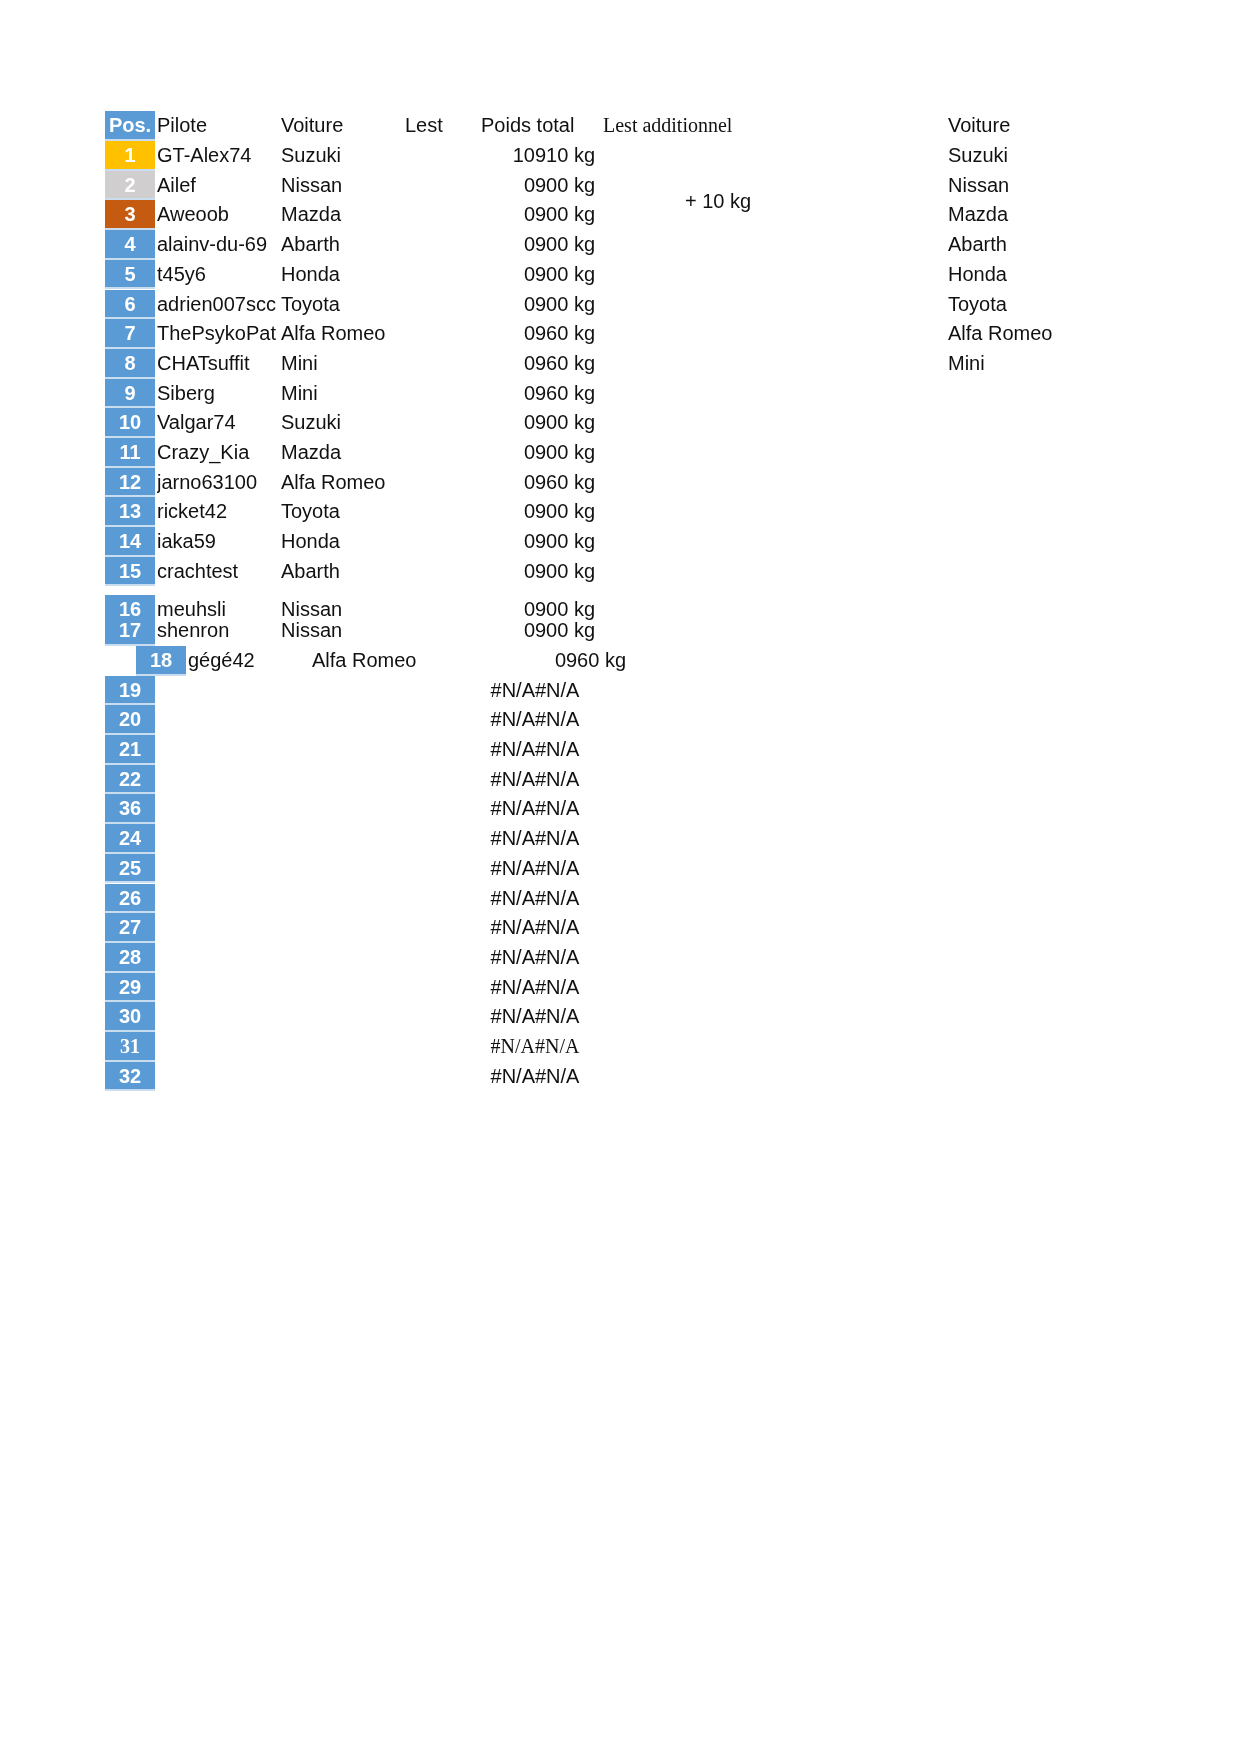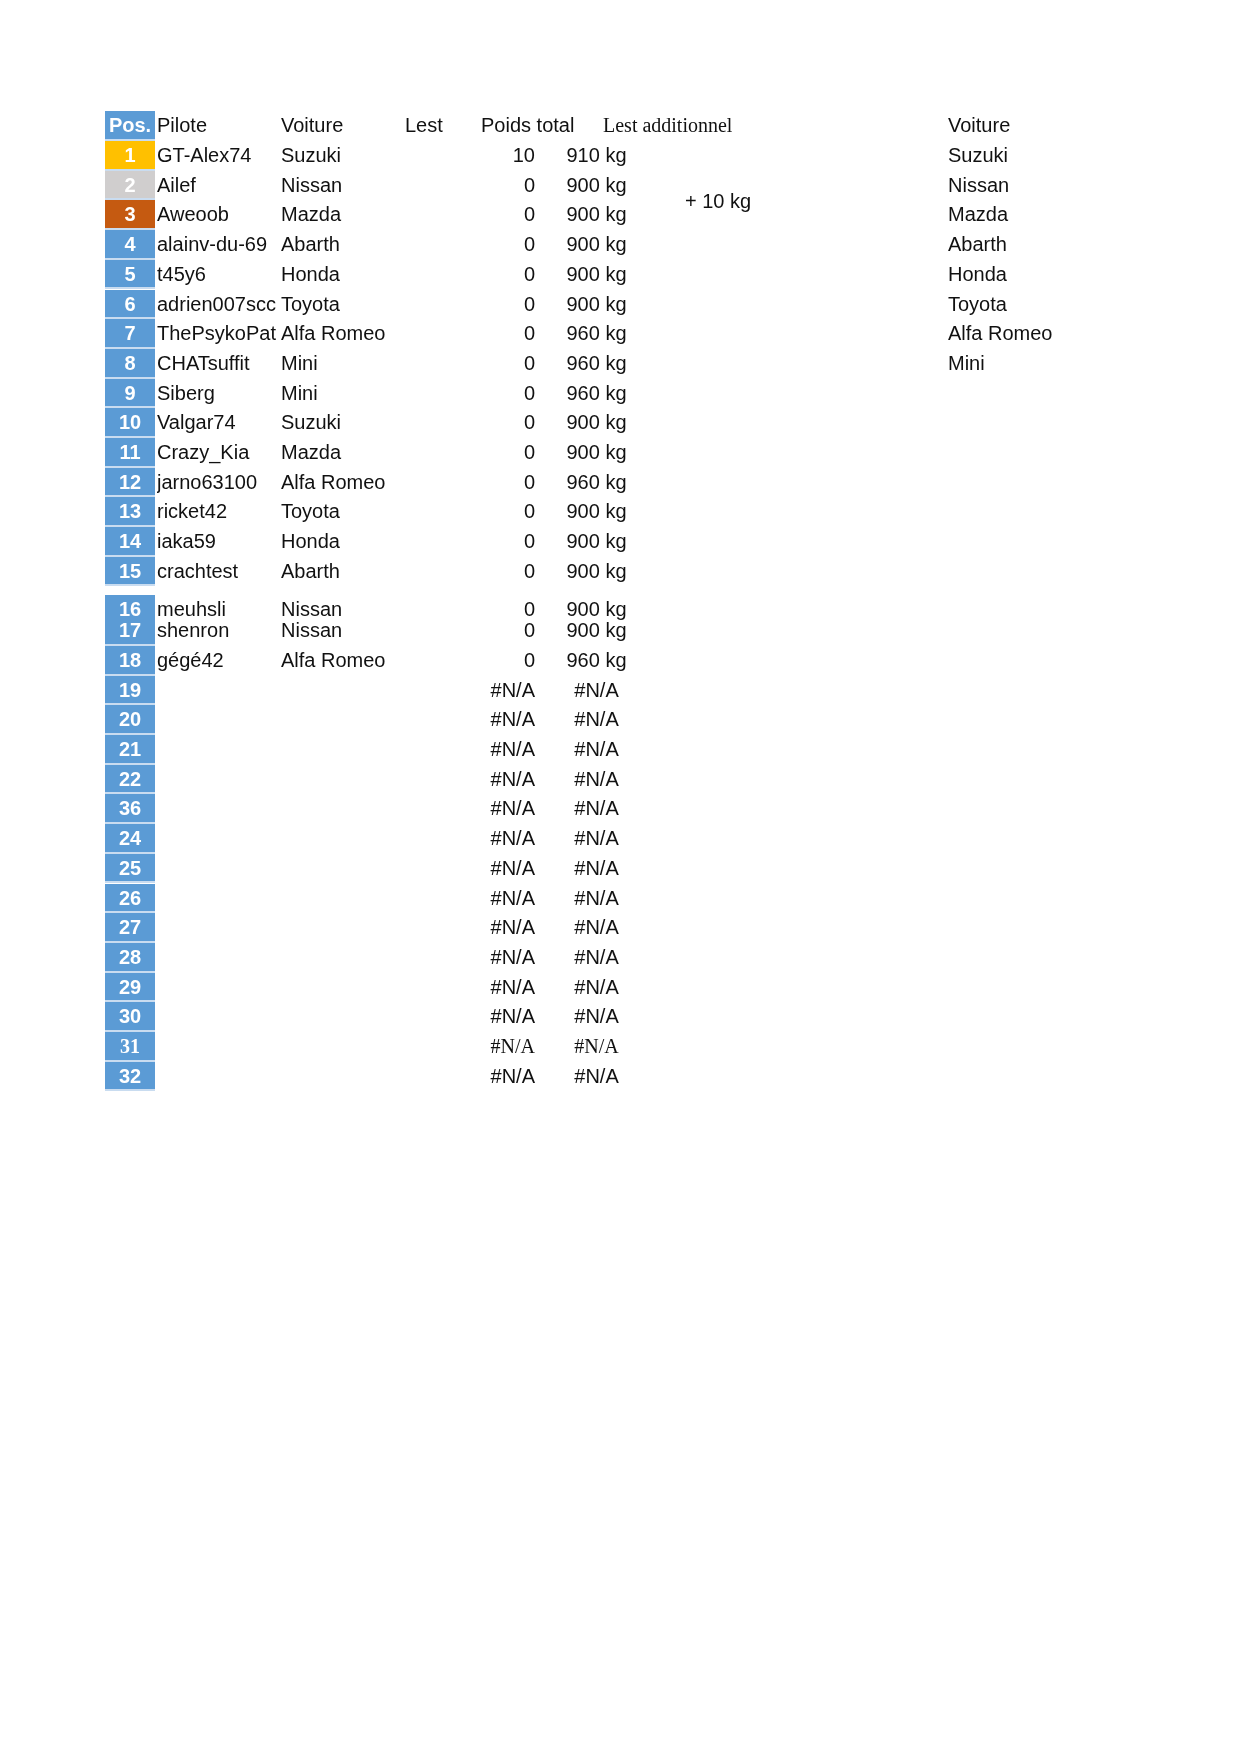--- a/index.html
+++ b/index.html
@@ -4,21 +4,21 @@
 <style>
   html, body { margin:0; padding:0; background:#ffffff; }
   body { width:1241px; height:1754px; position:relative; font-family:"Liberation Sans", sans-serif; color:#111; }
   .sheet { position:absolute; left:0; top:0; width:1241px; height:1754px; }
   .row { position:absolute; left:105px; height:29.7px; width:700px; font-size:20px; line-height:29.7px; }
   .cell { position:absolute; top:0; height:100%; white-space:nowrap; overflow:visible; }
   .pos { left:0; width:50px; text-align:center; color:#fff; font-weight:bold; background:#5b9bd5; border-bottom:2px solid #c9dcf0; box-sizing:border-box; }
   .pilote { left:52px; width:124px; overflow:hidden; }
   .voiture { left:176px; width:124px; }
   .lest { left:300px; width:130px; text-align:right; }
-  .poids { left:430px; width:123px; text-align:center; }
+  .poids { left:430px; width:123px; text-align:left; }
   .lestadd { left:560px; width:200px; }
   .header .pos { font-weight:bold; }
   .right { position:absolute; left:948px; font-size:20px; line-height:29.7px; }
 </style>
 </head>
 <body>
 
 <div class="sheet">
   <div class="row header" style="top:111px;">
     <div class="cell pos">Pos.</div>
@@ -158,21 +158,21 @@
         <div class="cell lestadd" style="left: 580px;"></div>
       </div>
       <div class="row" style="top: 616.2px;">
         <div class="cell pos">17</div>
         <div class="cell pilote">shenron</div>
         <div class="cell voiture">Nissan</div>
         <div class="cell lest">0</div>
         <div class="cell poids">900 kg</div>
         <div class="cell lestadd" style="left: 580px;"></div>
       </div>
-      <div class="row" style="top: 645.9px;">
+      <div class="row" style="top: 645.9px; margin-left: 31px;">
         <div class="cell pos">18</div>
         <div class="cell pilote">gégé42</div>
         <div class="cell voiture">Alfa Romeo</div>
         <div class="cell lest">0</div>
         <div class="cell poids">960 kg</div>
         <div class="cell lestadd" style="left: 580px;"></div>
       </div>
       <div class="row" style="top: 675.6px;">
         <div class="cell pos">19</div>
         <div class="cell pilote"></div>

